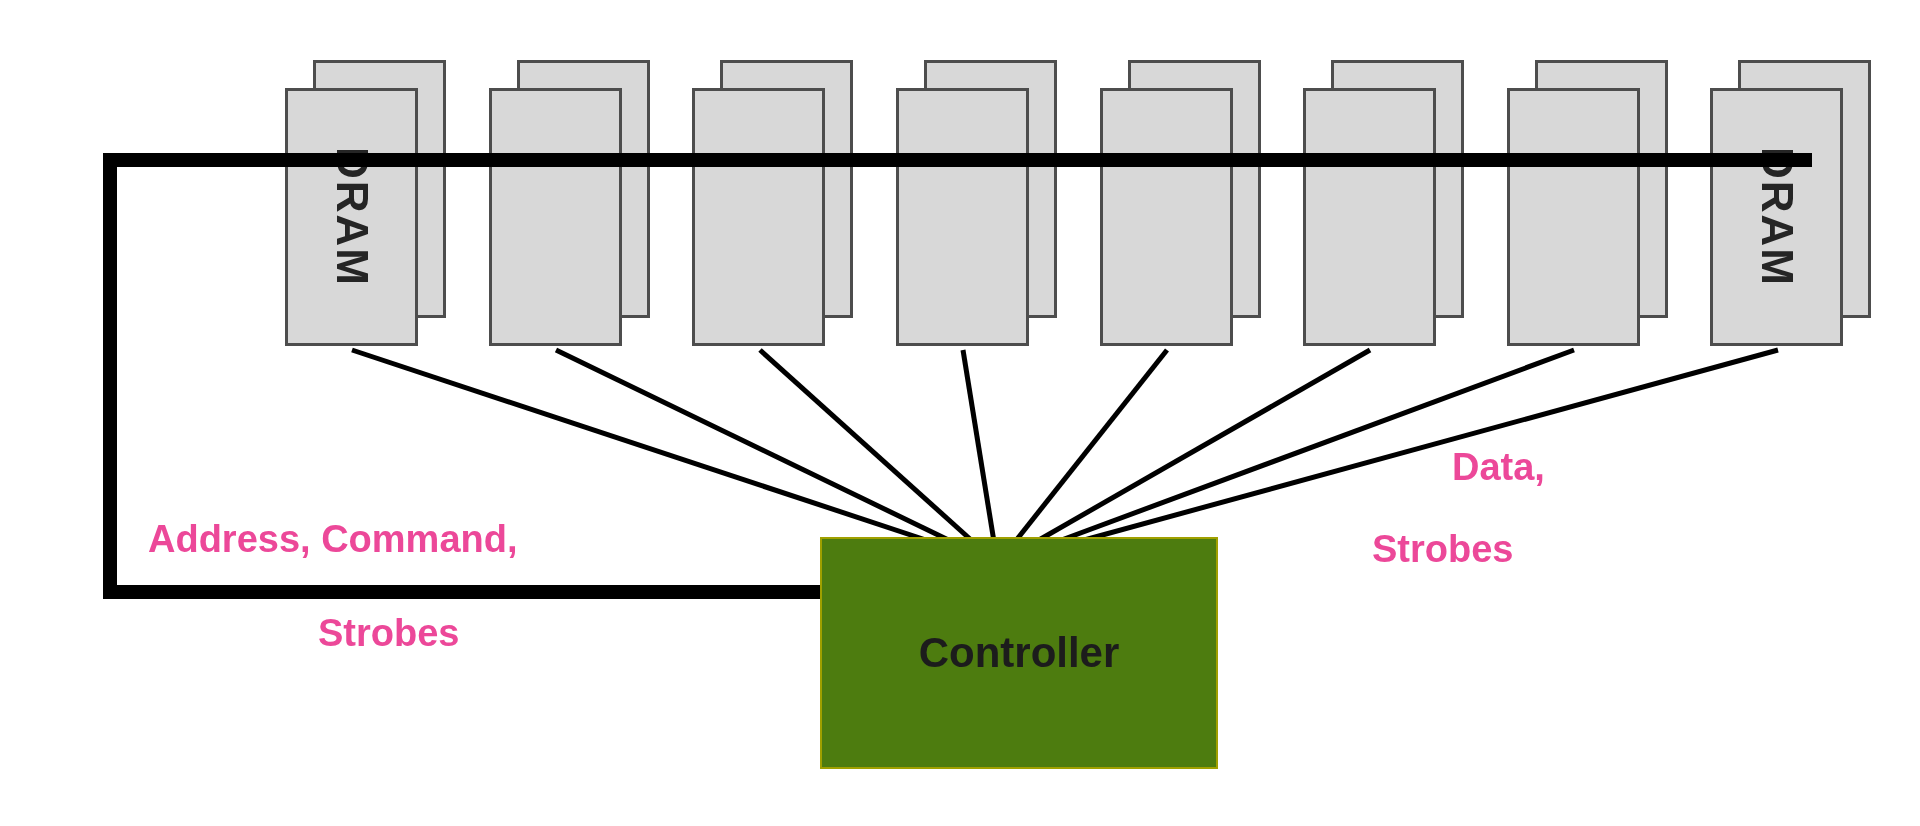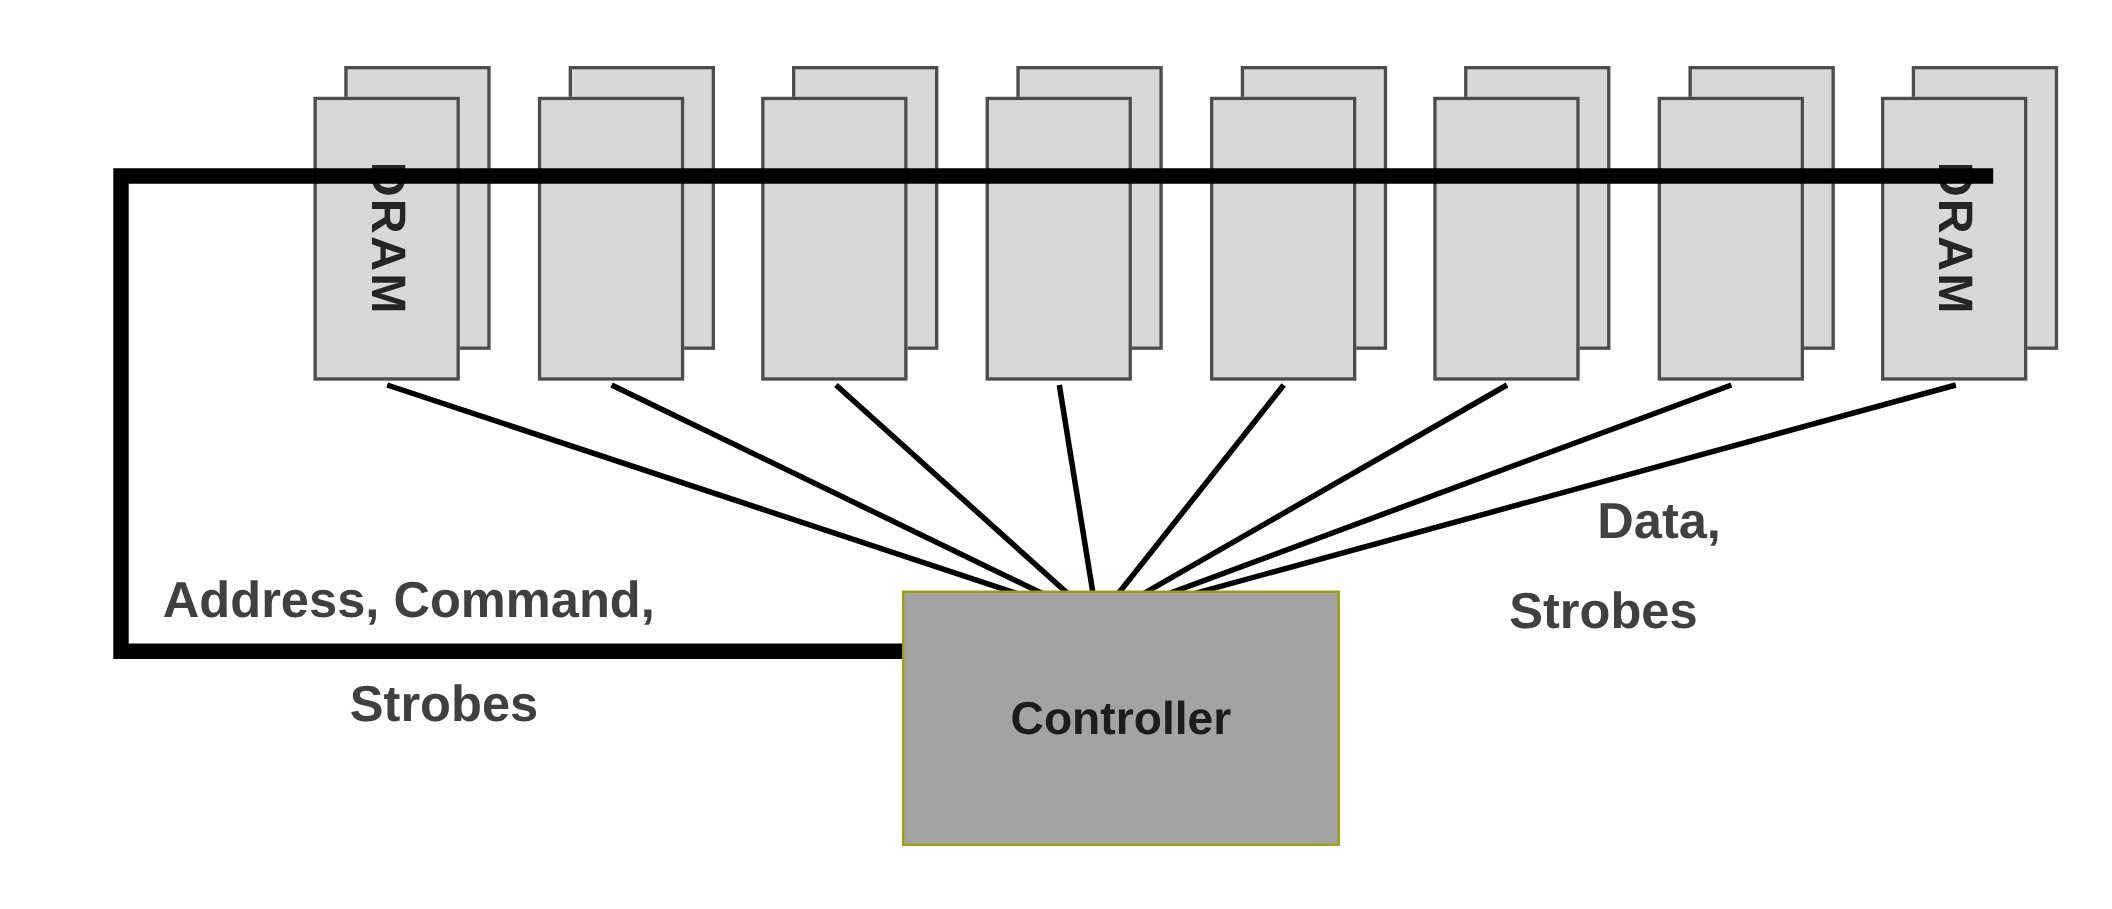--- a/index.html
+++ b/index.html
@@ -62,39 +62,39 @@
     z-index: 2;
     pointer-events: none;
   }
   
   .controller {
     position: absolute;
     left: 820px;
     top: 537px;
     width: 398px;
     height: 232px;
-    background: #a3a3a3;
+    background: #4d7c0f;
     border: 2px solid #a0a000;
     box-sizing: border-box;
     display: flex;
     align-items: center;
     justify-content: center;
     z-index: 3;
   }
   .controller-label {
     font-size: 42px;
     font-weight: 700;
     color: #1c1c1c;
   }
   
   .note {
     position: absolute;
-    font-size: 46px;
+    font-size: 38px;
     font-weight: 700;
-    color: #404040;
+    color: #ec4899;
     z-index: 4;
     white-space: nowrap;
   }
   .note-address { left: 148px; top: 498px; margin-top: 20px; }
   .note-clocks  { left: 318px; top: 612px; }
   .note-data    { left: 1452px; top: 446px; }
   .note-strobes { left: 1372px; top: 528px; }
 </style>
 </head>
 <body>

